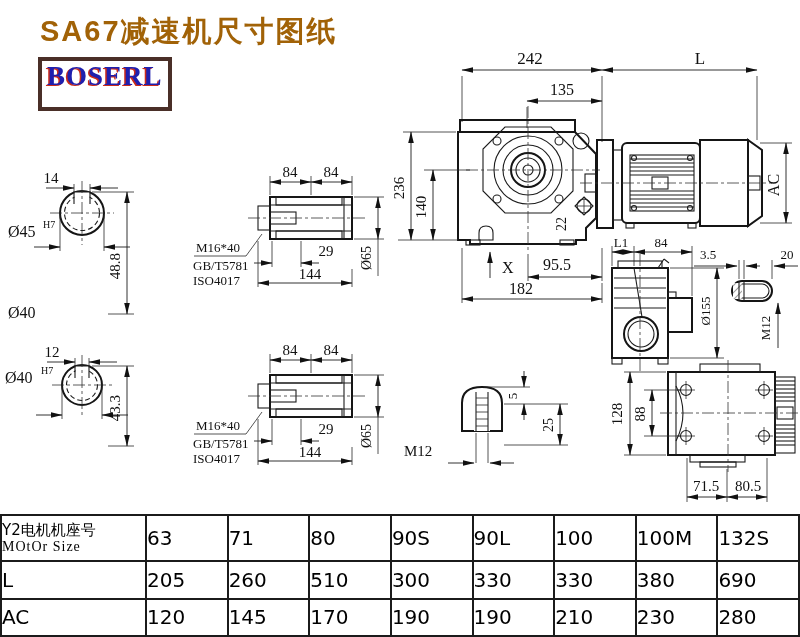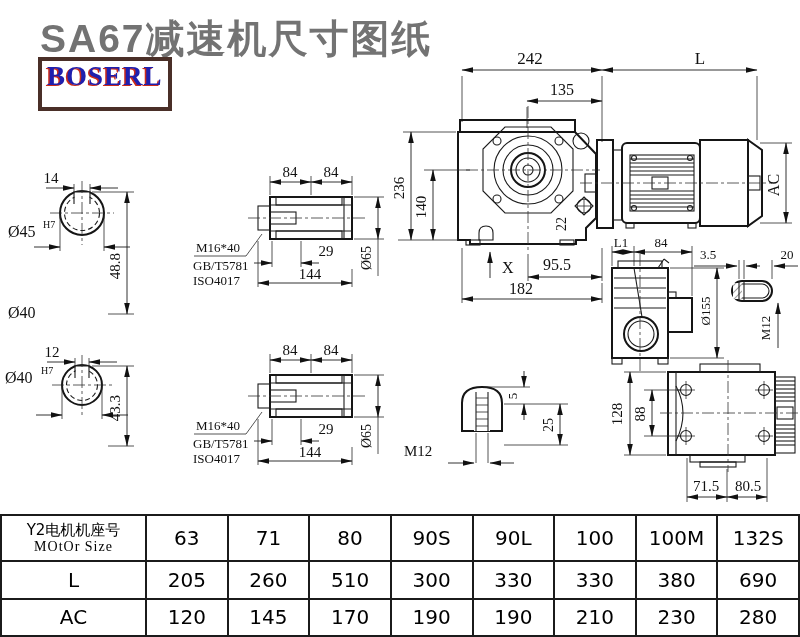--- a/index.html
+++ b/index.html
@@ -1,34 +1,34 @@
 <!DOCTYPE html>
 <html><head>
 <meta charset="utf-8">
 <style>
   html,body{margin:0;padding:0;background:#ffffff;}
   #stage{position:relative;width:800px;height:637px;background:#fff;overflow:hidden;
          font-family:"Liberation Sans",sans-serif;}
-  #title{position:absolute;left:40px;top:12px;font-size:39px;font-weight:700;color:#737373;
+  #title{position:absolute;left:40px;top:12px;font-size:29px;font-weight:700;color:#a16207;
          letter-spacing:2px;font-family:"Liberation Sans",sans-serif;}
   #logo{position:absolute;left:38px;top:57px;display:inline-block;border:4px solid #4a2f28;
         background:#fff;color:#1f1fae;padding:0 5px 15px 5px;font-size:27px;font-weight:700;
         font-family:"Liberation Serif",serif;letter-spacing:1px;
         text-shadow:-1.5px 1px 0 #cc2b1a;}
   #drawing{position:absolute;left:0;top:0;}
   svg text{font-family:"Liberation Serif",serif;fill:#111;}
   .o2{stroke:#151515;stroke-width:2;fill:none;}
   .o1{stroke:#1c1c1c;stroke-width:1.1;fill:none;}
   .th{stroke:#2a2a2a;stroke-width:0.8;fill:none;}
   .dim{stroke:#1c1c1c;stroke-width:0.9;fill:none;}
   .cl{stroke:#333;stroke-width:0.8;fill:none;stroke-dasharray:12 3 3 3;}
   .dash{stroke-dasharray:5 3;}
   #dim-table{position:absolute;left:0;top:514px;width:800px;height:123px;
              border-collapse:collapse;table-layout:fixed;background:#fff;}
-  #dim-table td{border:2px solid #1b1b1b;text-align:center;vertical-align:middle;
+  #dim-table td{border:2px solid #1b1b1b;text-align:left;vertical-align:middle;
                 font:20px "DejaVu Sans",sans-serif;color:#000;padding:0;overflow:hidden;}
   .hdr-cn{font-size:15px;line-height:1.15;font-family:"DejaVu Sans",sans-serif;}
   .hdr-en{font-size:14px;letter-spacing:1px;font-family:Liberation Serif, serif;}
 </style>
 </head>
 <body>
 
 <div id="stage">
 
   <svg id="drawing" width="800" height="520" viewBox="0 0 800 520">

